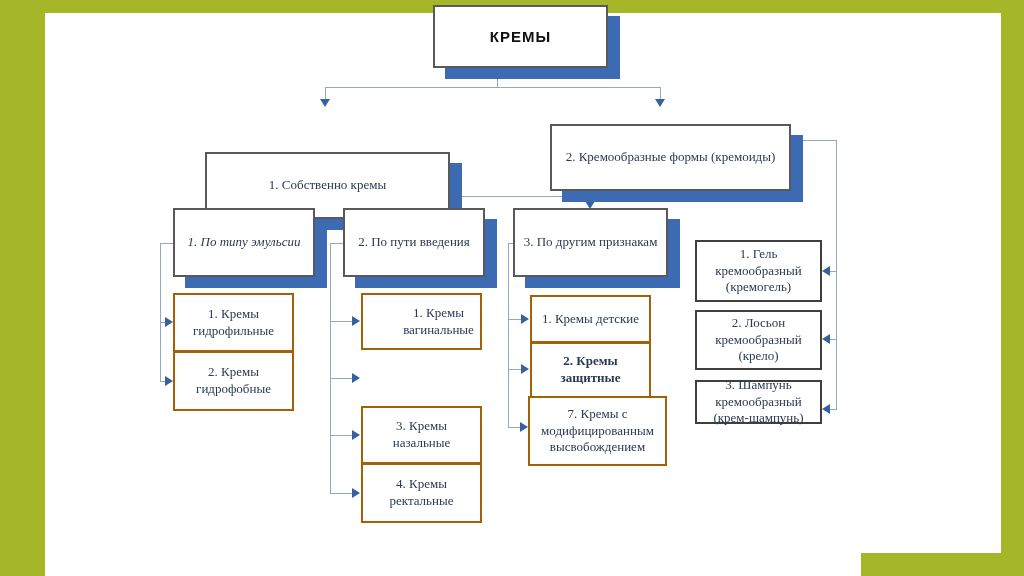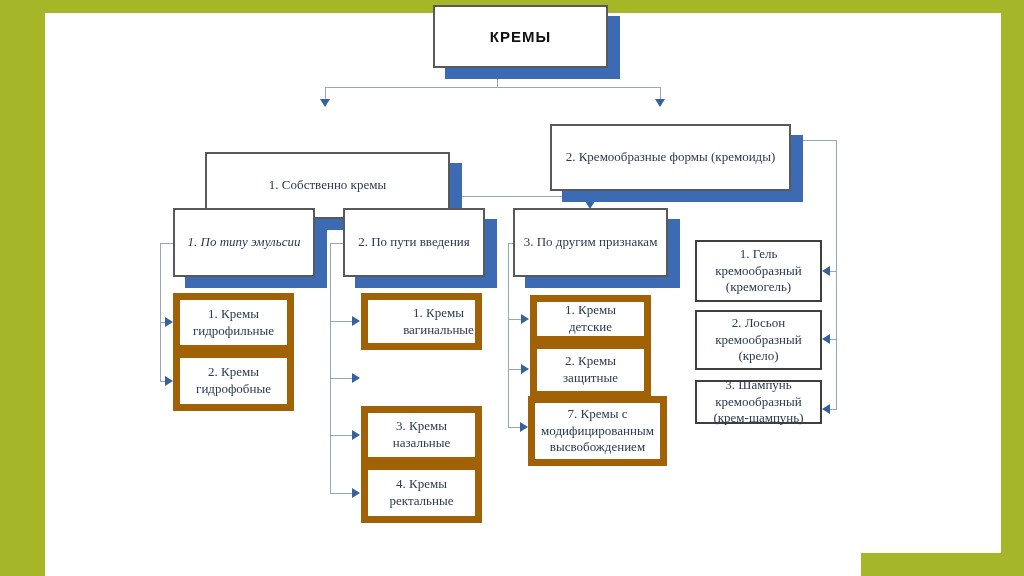--- a/index.html
+++ b/index.html
@@ -7,21 +7,21 @@
          font-family:"Liberation Serif",serif;}
   .green{position:absolute;background:#a6b629;}
   .ln{position:absolute;background:#93a7bd;}
   .arr{position:absolute;width:0;height:0;}
   .arr.down{border-left:5px solid transparent;border-right:5px solid transparent;border-top:8px solid #36619f;}
   .arr.right{border-top:5px solid transparent;border-bottom:5px solid transparent;border-left:8px solid #36619f;}
   .arr.left{border-top:5px solid transparent;border-bottom:5px solid transparent;border-right:8px solid #36619f;}
   .box{position:absolute;background:#ffffff;display:flex;align-items:center;justify-content:center;
        text-align:center;color:#2a3a52;font-size:13px;line-height:1.3;padding:2px 6px;box-sizing:border-box;}
   .main{border:2px solid #595959;box-shadow:12px 11px 0 #3d6bb3;}
-  .leaf{border:7px solid #a16207;}
+  .leaf{border:2px solid #a16207;}
   .rbox{border:2px solid #3f3f3f;}
   .title{font-family:"Liberation Sans",sans-serif;font-weight:bold;font-size:15px;letter-spacing:1px;color:#111111;}
 </style>
 </head>
 <body>
 
 <div class="stage">
 
   <div class="green" style="left:0;top:0;width:1024px;height:13px;"></div>
   <div class="green" style="left:0;top:0;width:45px;height:576px;"></div>
@@ -90,20 +90,20 @@
   <div class="box main" style="left:513px;top:208px;width:155px;height:69px;">3. По другим признакам</div>
 
   <div class="box leaf" style="left:173px;top:293px;width:121px;height:59px;">1. Кремы гидрофильные</div>
   <div class="box leaf" style="left:173px;top:351px;width:121px;height:60px;">2. Кремы гидрофобные</div>
 
   <div class="box leaf" style="left:361px;top:293px;width:121px;height:57px;padding-left:40px;">1. Кремы вагинальные</div>
   <div class="box leaf" style="left:361px;top:406px;width:121px;height:58px;">3. Кремы назальные</div>
   <div class="box leaf" style="left:361px;top:463px;width:121px;height:60px;">4. Кремы ректальные</div>
 
   <div class="box leaf" style="left:530px;top:295px;width:121px;height:48px;">1. Кремы детские</div>
-  <div class="box leaf" style="left:530px;top:342px;width:121px;height:56px;">2. Кремы защитные</div>
+  <div class="box leaf" style="left:530px;top:342px;width:121px;height:56px;font-weight:bold;">2. Кремы защитные</div>
   <div class="box leaf" style="left:528px;top:396px;width:139px;height:70px;">7. Кремы с модифицированным высвобождением</div>
 
   <div class="box rbox" style="left:695px;top:240px;width:127px;height:62px;">1. Гель кремообразный (кремогель)</div>
   <div class="box rbox" style="left:695px;top:310px;width:127px;height:60px;">2. Лосьон кремообразный (крело)</div>
   <div class="box rbox" style="left:695px;top:380px;width:127px;height:44px;">3. Шампунь кремообразный (крем-шампунь)</div>
 
 </div>
 
 </body></html>

